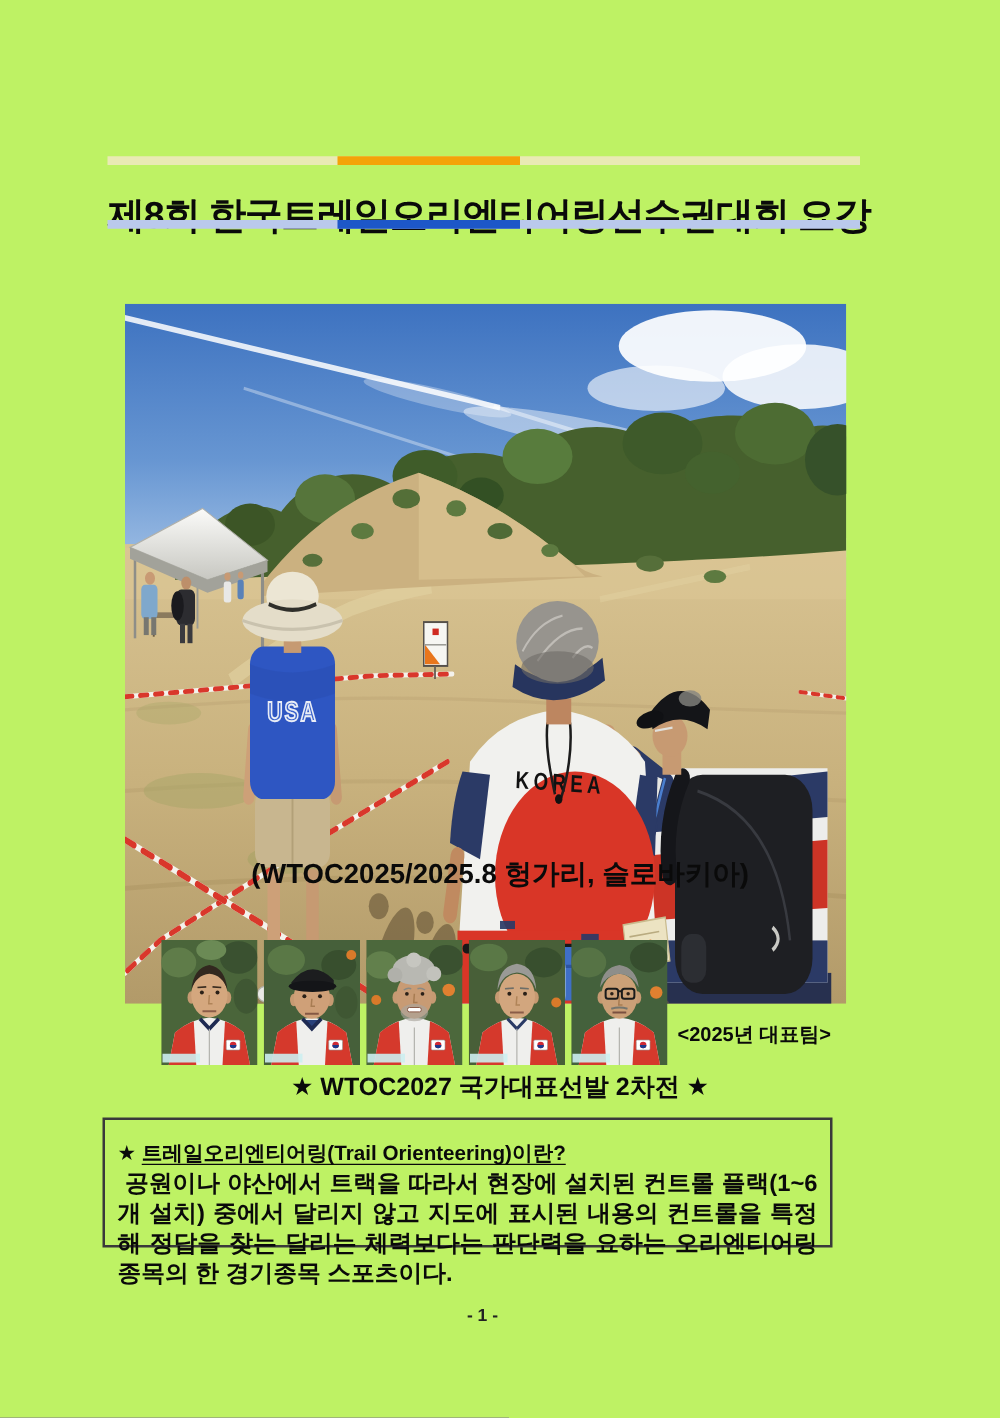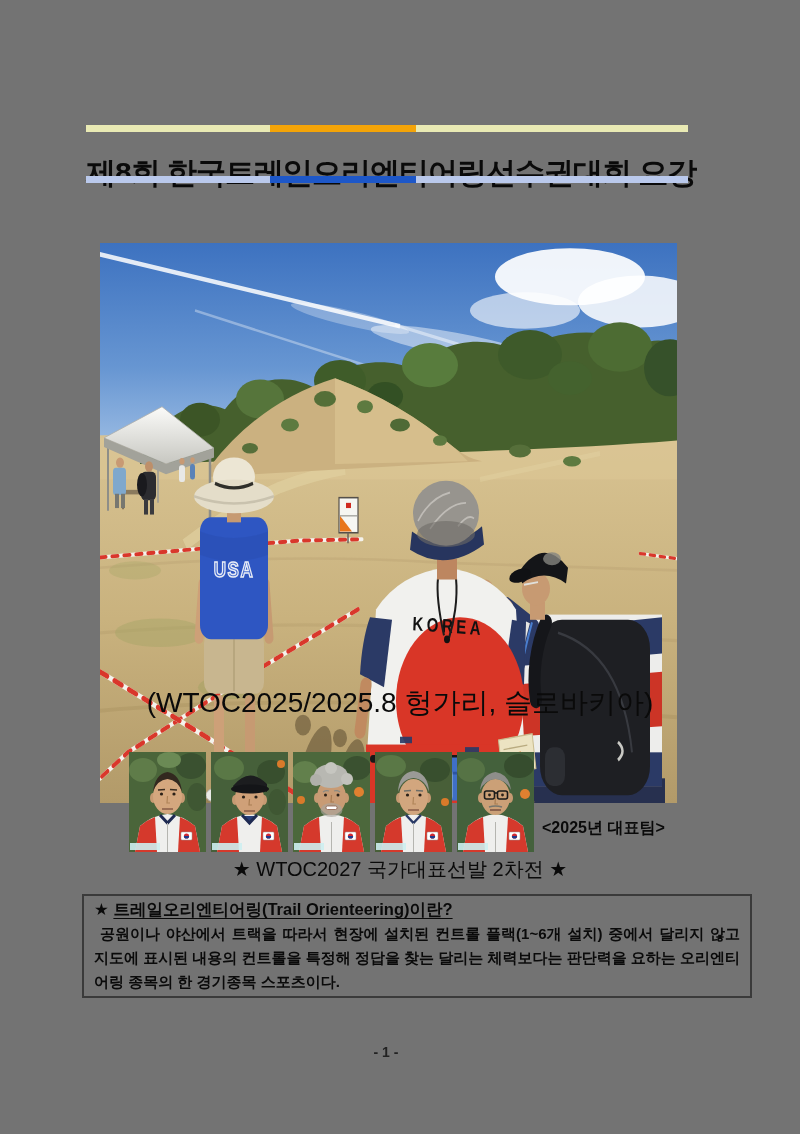--- a/index.html
+++ b/index.html
@@ -1,43 +1,43 @@
 <!DOCTYPE html>
 <html style="--bar-top: #e9eab4; --bar-top-accent: #f4a408; --bar-bottom: #bac9ec; --bar-bottom-accent: #1d57c8;"><head>
 <meta charset="utf-8">
 <style>
   html,body{margin:0;padding:0;background:#888;}
-  .page{position:relative;width:800px;height:1134px;background:#737373;overflow:hidden;
+  .page{position:relative;width:800px;height:1134px;background:#bef264;overflow:hidden;
         font-family:"Liberation Sans","DejaVu Sans",sans-serif;color:#0a0a0a;}
   
   .bar{position:absolute;left:86px;width:602px;height:7px;}
   .bar-top{top:125px;background:var(--bar-top,#e9eab4);}
   .bar-bottom{top:176px;background:var(--bar-bottom,#bac9ec);}
   .bar .seg{position:absolute;top:0;height:100%;left:184px;width:146px;}
   .bar-top .seg{background:var(--bar-top-accent,#f4a408);}
   .bar-bottom .seg{background:var(--bar-bottom-accent,#1d57c8);}
   .doc-title{position:absolute;left:86px;top:130px;width:602px;height:46px;line-height:46px;
              text-align:center;font-size:30px;font-weight:800;letter-spacing:-1px;white-space:nowrap;}
   
   .main-photo{position:absolute;left:100px;top:243px;width:577px;height:560px;}
   .main-photo svg{display:block;width:100%;height:100%;}
   .photo-caption{position:absolute;left:0;top:684px;width:800px;text-align:center;
-                 font-size:28px;font-weight:400;}
+                 font-size:22px;font-weight:700;}
   
   .team-strip{position:absolute;left:129px;top:752px;display:flex;gap:5px;}
   .team-strip svg{display:block;width:77px;height:100px;}
   .team-caption{position:absolute;left:542px;top:818px;font-size:16px;font-weight:800;white-space:nowrap;}
   .selection-line{position:absolute;left:0;top:856px;width:800px;text-align:center;
-                  font-size:20px;font-weight:400;}
+                  font-size:20px;font-weight:700;}
   
-  .info-box{position:absolute;left:82px;top:894px;width:670px;height:104px;box-sizing:border-box;
-            border:2px solid #3a3a3a;padding:0 10px 0 10px;}
+  .info-box{position:absolute;left:82px;top:894px;width:584px;height:104px;box-sizing:border-box;
+            border:2px solid #3a3a3a;padding:14px 10px 0 10px;}
   .info-box .heading{font-size:16.5px;font-weight:800;line-height:26px;white-space:nowrap;}
   .info-box .heading .u{text-decoration:underline;text-underline-offset:3px;}
-  .info-box .body{font-size:15px;font-weight:700;line-height:24px;text-align:justify;
+  .info-box .body{font-size:19px;font-weight:700;line-height:24px;text-align:justify;
                   word-break:break-all;text-indent:6px;}
   .page-number{position:absolute;left:0;top:1044px;width:772px;text-align:center;
                font-size:14px;font-weight:600;color:#222;}
 </style>
 </head>
 <body>
 
 <div class="page">
 
   <div class="bar bar-top">

